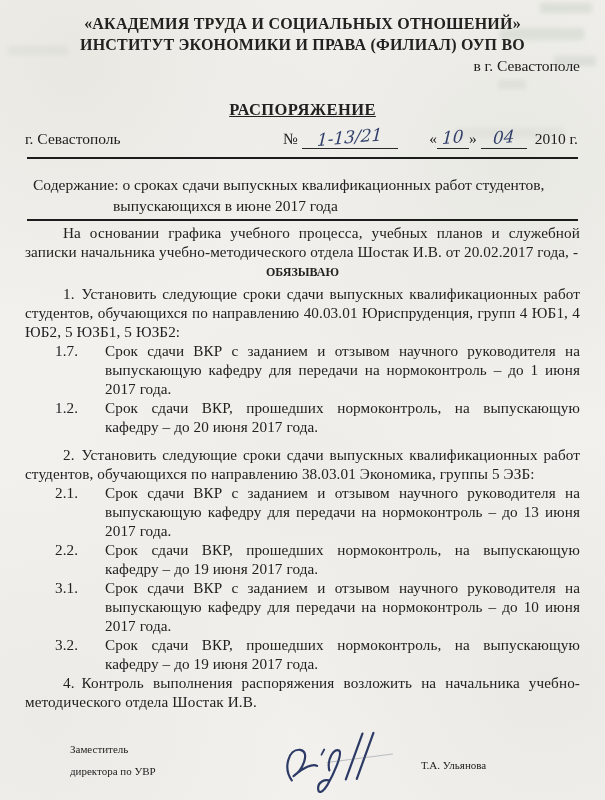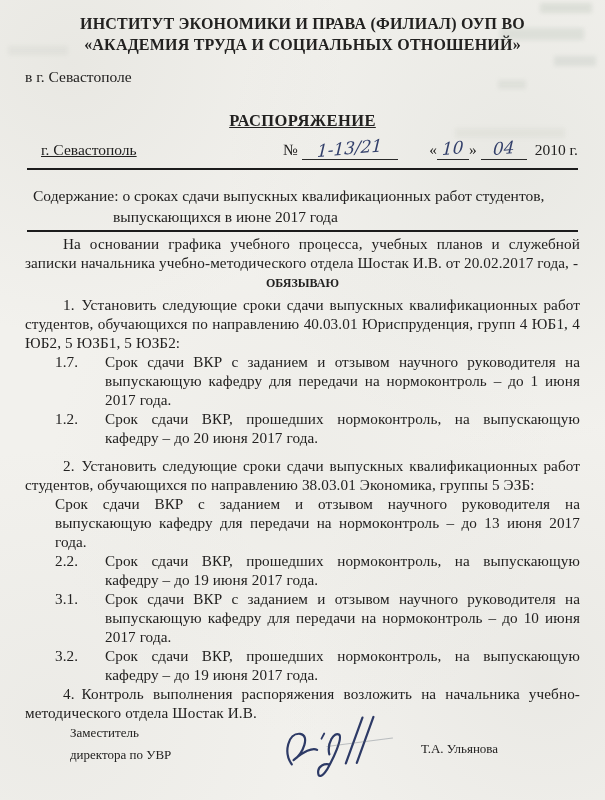--- a/index.html
+++ b/index.html
@@ -15,26 +15,26 @@
       radial-gradient(circle at 8% 90%, rgba(190,190,182,0.12), transparent 30%);
     font-family:"Liberation Serif", serif;
     color:#222120;
   }
   .content{padding:13px 25px 0 25px;}
 
   
   .smudge{position:absolute;filter:blur(2px);border-radius:2px;pointer-events:none;}
 
   .org{text-align:center;font-weight:bold;font-size:16px;line-height:21px;letter-spacing:0.2px;}
-  .org-city{text-align:left;font-weight:normal;font-size:15.5px;line-height:20px;margin-top:12px;}
+  .org-city{text-align:right;font-weight:normal;font-size:15.5px;line-height:20px;margin-top:1px;}
 
   .doc-title{text-align:center;font-weight:bold;font-size:16.5px;letter-spacing:0.4px;margin-top:24px;line-height:20px;text-decoration:underline;}
 
   .meta-row{position:relative;height:28px;margin-top:2px;font-size:15.5px;}
-  .meta-city{position:absolute;left:16px;top:8px;text-decoration:underline;}
+  .meta-city{position:absolute;left:0;top:8px;}
   .meta-num{position:absolute;left:258px;top:8px;}
   .meta-date{position:absolute;right:2px;top:8px;}
   .uline{display:inline-block;border-bottom:1.4px solid #2a2a2a;text-align:center;vertical-align:baseline;}
   .num-line{width:96px;}
   .day-line{width:32px;}
   .month-line{width:46px;margin-right:8px;}
   .handwriting{
     font-family:"DejaVu Serif", serif;font-style:italic;
     color:#33406b;font-size:17px;line-height:14px;
     display:inline-block;transform:rotate(-5deg) skewX(-8deg);
@@ -50,42 +50,42 @@
   .indent{text-indent:38px;}
   .item-num{margin-right:7px;}
   .order-word{text-align:center;font-weight:bold;font-size:12px;line-height:21px;margin:1px 0 1px 0;}
 
   .subitem{display:flex;padding-left:30px;font-size:15.2px;line-height:19px;letter-spacing:0.1px;}
   .sub-num{flex:0 0 50px;}
   .sub-text{flex:1;text-align:justify;}
 
   .group-gap{margin-top:9px;}
 
-  .sig-block{position:absolute;left:25px;top:720px;width:555px;height:64px;font-size:13px;line-height:22px;}
+  .sig-block{position:absolute;left:25px;top:736px;width:555px;height:64px;font-size:11px;line-height:22px;}
   .sig-role{position:absolute;left:45px;top:2px;}
   .sig-name{position:absolute;left:396px;top:18px;}
   .sig-svg{position:absolute;left:240px;top:-14px;}
 </style>
 </head>
 <body>
 
 <div class="page">
 
   <div class="smudge" style="left:540px;top:3px;width:52px;height:10px;background:rgba(110,135,115,0.14);"></div>
   <div class="smudge" style="left:500px;top:28px;width:84px;height:12px;background:rgba(110,130,115,0.12);"></div>
   <div class="smudge" style="left:554px;top:56px;width:42px;height:10px;background:rgba(115,135,120,0.13);"></div>
   <div class="smudge" style="left:498px;top:80px;width:28px;height:9px;background:rgba(120,135,120,0.10);"></div>
   <div class="smudge" style="left:8px;top:46px;width:60px;height:9px;background:rgba(130,135,125,0.08);"></div>
   <div class="smudge" style="left:455px;top:128px;width:110px;height:10px;background:rgba(125,135,120,0.07);"></div>
 
   <div class="content">
 
     <div class="org">
+      <div>«АКАДЕМИЯ ТРУДА И СОЦИАЛЬНЫХ ОТНОШЕНИЙ»</div>
       <div>ИНСТИТУТ ЭКОНОМИКИ И ПРАВА (ФИЛИАЛ) ОУП ВО</div>
-      <div>«АКАДЕМИЯ ТРУДА И СОЦИАЛЬНЫХ ОТНОШЕНИЙ»</div>
     </div>
     <div class="org-city">в г. Севастополе</div>
 
     <div class="doc-title">РАСПОРЯЖЕНИЕ</div>
 
     <div class="meta-row">
       <span class="meta-city">г. Севастополь</span>
       <span class="meta-num">
         <span>№</span>
         <span class="uline num-line"><span class="handwriting">1-13/21</span></span>
@@ -114,20 +114,21 @@
       <span class="sub-num">1.7.</span>
       <span class="sub-text">Срок сдачи ВКР с заданием и отзывом научного руководителя на выпускающую кафедру для передачи на нормоконтроль – до 1 июня 2017 года.</span>
     </div>
     <div class="subitem">
       <span class="sub-num">1.2.</span>
       <span class="sub-text">Срок сдачи ВКР, прошедших нормоконтроль, на выпускающую кафедру – до 20 июня 2017 года.</span>
     </div>
 
     <p class="para indent group-gap"><span class="item-num">2.</span><span>Установить следующие сроки сдачи выпускных квалификационных работ студентов, обучающихся по направлению 38.03.01 Экономика, группы 5 ЭЗБ:</span></p>
     <div class="subitem">
+      <span class="sub-num">2.1.</span>
       <span class="sub-text">Срок сдачи ВКР с заданием и отзывом научного руководителя на выпускающую кафедру для передачи на нормоконтроль – до 13 июня 2017 года.</span>
     </div>
     <div class="subitem">
       <span class="sub-num">2.2.</span>
       <span class="sub-text">Срок сдачи ВКР, прошедших нормоконтроль, на выпускающую кафедру – до 19 июня 2017 года.</span>
     </div>
 
     <div class="subitem">
       <span class="sub-num">3.1.</span>
       <span class="sub-text">Срок сдачи ВКР с заданием и отзывом научного руководителя на выпускающую кафедру для передачи на нормоконтроль – до 10 июня 2017 года.</span>

